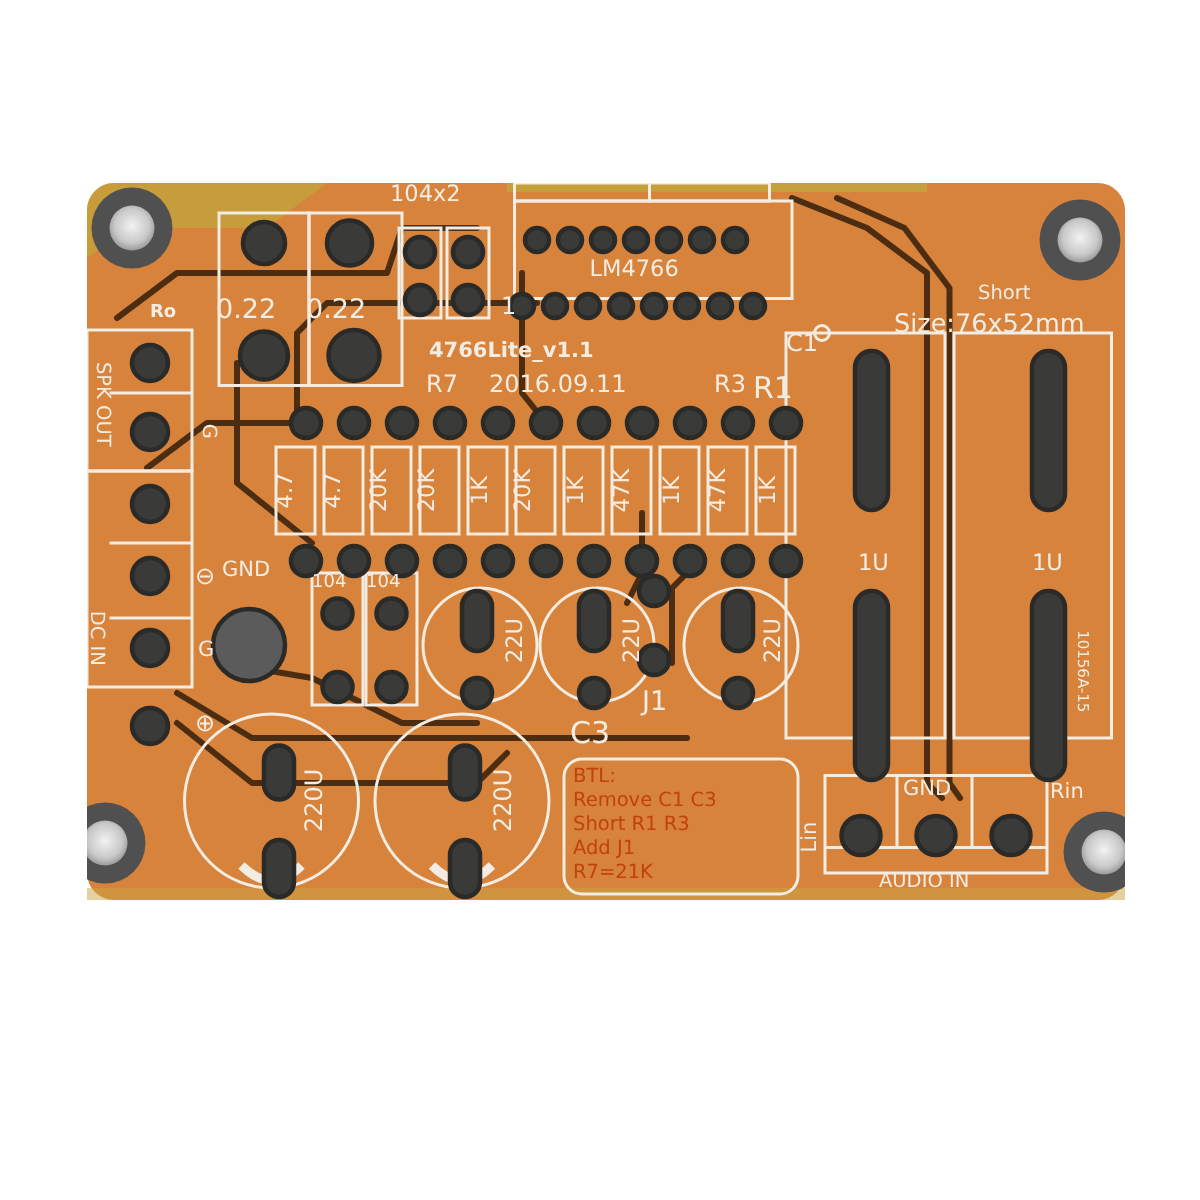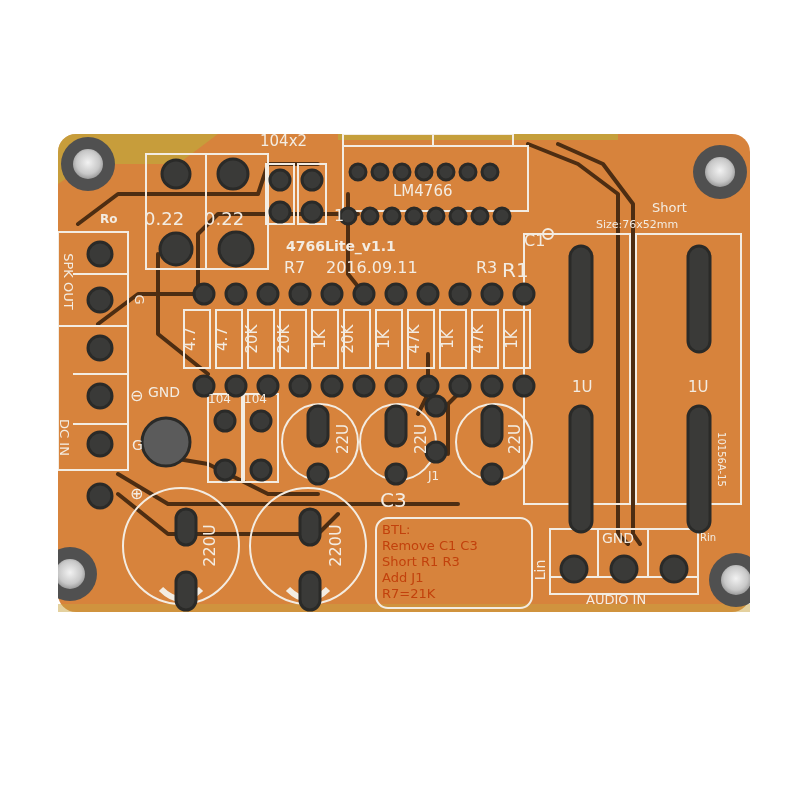--- a/index.html
+++ b/index.html
@@ -1,17 +1,17 @@
 <!DOCTYPE html>
 <html><head>
 <meta charset="utf-8">
 <style>
   html, body { margin:0; padding:0; background:#ffffff; }
   body { width:800px; height:800px; position:relative; overflow:hidden; font-family:"DejaVu Sans Mono", monospace; }
-  .board { position:absolute; left:58px; top:134px; width:692px; height:478px; }
+  .board { position:absolute; left:58px; top:122px; width:692px; height:478px; }
   .silk { fill:none; stroke:#f3ece2; stroke-width:2; }
   .trace { fill:none; stroke:#4d2d12; stroke-width:4; stroke-linecap:round; stroke-linejoin:round; }
   .lbl { position:absolute; color:#f3ece2; white-space:nowrap; font-family:"DejaVu Sans", sans-serif; }
 </style>
 </head>
 <body>
 
 <div class="board">
   <svg width="692" height="478" viewBox="0 0 692 478">
     <defs>
@@ -187,21 +187,21 @@
   <span class="lbl" style="left:146px;top:74px;font-size:18px;">0.22</span>
   <span class="lbl" style="left:276px;top:72px;font-size:16px;">1</span>
   <span class="lbl" style="left:335px;top:48px;font-size:15px;">LM4766</span>
   <span class="lbl" style="left:228px;top:104px;font-size:14px;font-weight:bold;">4766Lite_v1.1</span>
   <span class="lbl" style="left:466px;top:97px;font-size:16px;">C1</span>
   <span class="lbl" style="left:226px;top:124px;font-size:16px;text-align:center;">R7</span>
   <span class="lbl" style="left:268px;top:124px;font-size:16px;">2016.09.11</span>
   <span class="lbl" style="left:418px;top:124px;font-size:16px;">R3</span>
   <span class="lbl" style="left:444px;top:124px;font-size:20px;">R1</span>
   <span class="lbl" style="left:594px;top:66px;font-size:13px;">Short</span>
-  <span class="lbl" style="left:538px;top:84px;font-size:11px;">Size:76x52mm</span>
+  <span class="lbl" style="left:538px;top:84px;font-size:17px;">Size:76x52mm</span>
 
   
   <div>
     <span class="lbl" style="left:120px;top:196px;font-size:15px;transform:rotate(-90deg);">4.7</span>
     <span class="lbl" style="left:152px;top:196px;font-size:15px;transform:rotate(-90deg);">4.7</span>
     <span class="lbl" style="left:180px;top:196px;font-size:15px;transform:rotate(-90deg);">20K</span>
     <span class="lbl" style="left:212px;top:196px;font-size:15px;transform:rotate(-90deg);">20K</span>
     <span class="lbl" style="left:252px;top:196px;font-size:15px;transform:rotate(-90deg);">1K</span>
     <span class="lbl" style="left:276px;top:196px;font-size:15px;transform:rotate(-90deg);">20K</span>
     <span class="lbl" style="left:316px;top:196px;font-size:15px;transform:rotate(-90deg);">1K</span>
@@ -220,34 +220,34 @@
   <span class="lbl" style="left:72px;top:350px;font-size:16px;">⊕</span>
 
   <span class="lbl" style="left:90px;top:250px;font-size:14px;">GND</span>
   <span class="lbl" style="left:150px;top:258px;font-size:12px;">104</span>
   <span class="lbl" style="left:186px;top:258px;font-size:12px;">104</span>
 
   <span class="lbl" style="left:270px;top:296px;font-size:15px;transform:rotate(-90deg);">22U</span>
   <span class="lbl" style="left:348px;top:296px;font-size:15px;transform:rotate(-90deg);">22U</span>
   <span class="lbl" style="left:442px;top:296px;font-size:15px;transform:rotate(-90deg);">22U</span>
   <span class="lbl" style="left:322px;top:354px;font-size:20px;">C3</span>
-  <span class="lbl" style="left:370px;top:335px;font-size:12px;">J1</span>
+  <span class="lbl" style="left:370px;top:335px;font-size:18px;">J1</span>
 
   <span class="lbl" style="left:130px;top:402px;font-size:16px;transform:rotate(-90deg);">220U</span>
   <span class="lbl" style="left:256px;top:402px;font-size:16px;transform:rotate(-90deg);">220U</span>
 
   <span class="lbl" style="left:514px;top:244px;font-size:15px;">1U</span>
   <span class="lbl" style="left:630px;top:244px;font-size:15px;">1U</span>
   <span class="lbl" style="left:636px;top:320px;font-size:10px;transform:rotate(90deg);">10156A-15</span>
 
   <div style="position:absolute;left:324px;top:388px;font-size:13px;line-height:16px;color:#c2410c;font-family:'DejaVu Sans',sans-serif;">
     <div>BTL:</div>
     <div>Remove C1 C3</div>
     <div>Short R1 R3</div>
     <div>Add J1</div>
     <div>R7=21K</div>
   </div>
 
   <span class="lbl" style="left:472px;top:428px;font-size:14px;transform:rotate(-90deg);">Lin</span>
   <span class="lbl" style="left:544px;top:396px;font-size:14px;">GND</span>
-  <span class="lbl" style="left:642px;top:398px;font-size:10px;">Rin</span>
+  <span class="lbl" style="left:642px;top:398px;font-size:14px;">Rin</span>
   <span class="lbl" style="left:528px;top:444px;font-size:13px;margin-top:14px;">AUDIO IN</span>
 </div>
 
 </body></html>

